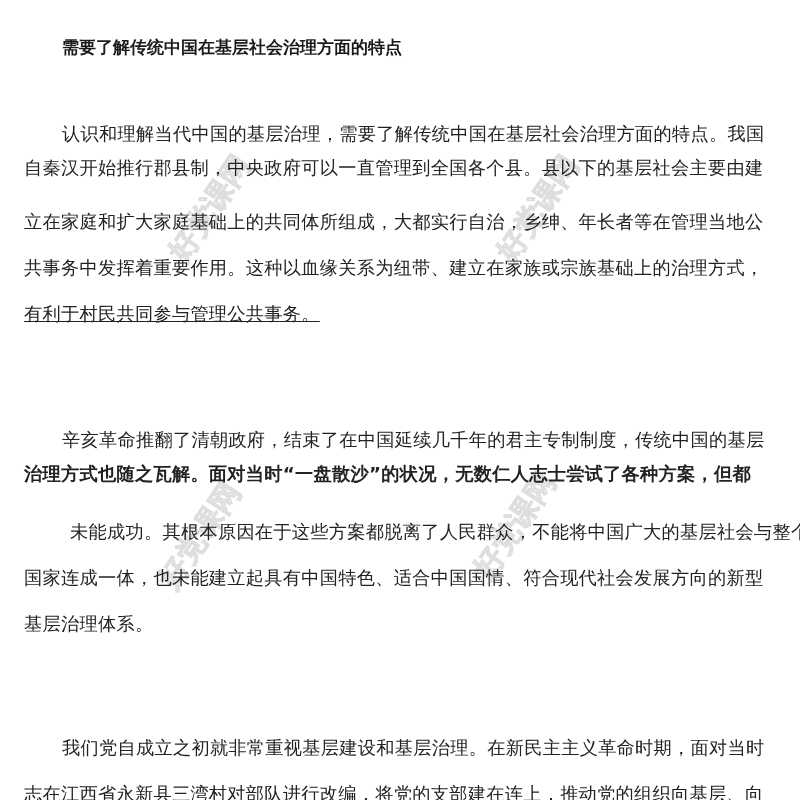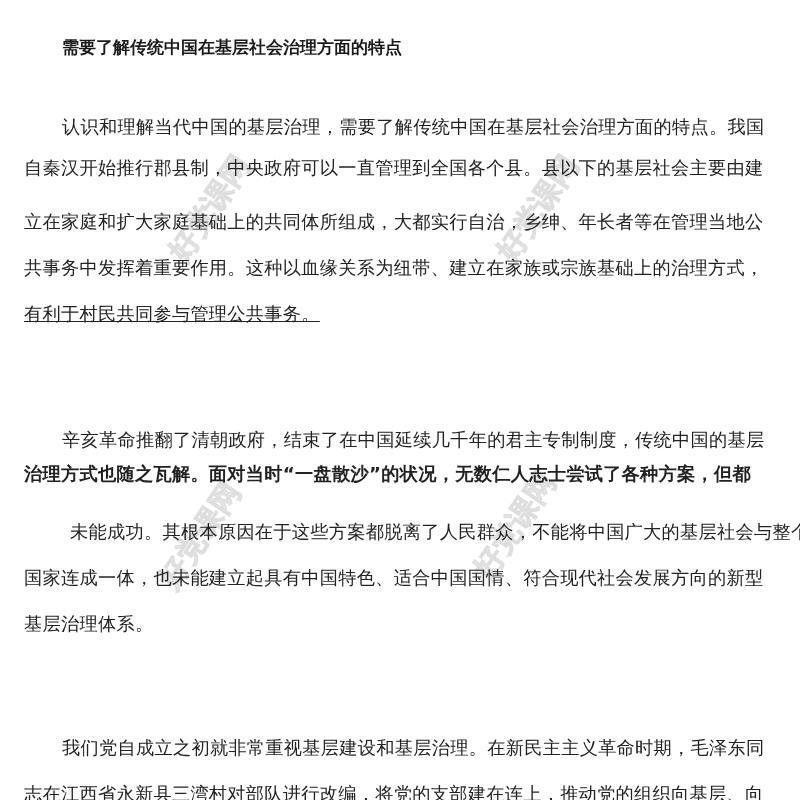--- a/index.html
+++ b/index.html
@@ -58,33 +58,33 @@
 <div class="page">
 
   <div class="watermark" style="left:150px; top:188px;">好党课网</div>
   <div class="watermark" style="left:478px; top:188px;">好党课网</div>
   <div class="watermark" style="left:140px; top:515px;">好党课网</div>
   <div class="watermark" style="left:455px; top:505px;">好党课网</div>
 
   <div class="doc-title">需要了解传统中国在基层社会治理方面的特点</div>
 
   <div>
-    <div class="line indent" style="top:114px;">认识和理解当代中国的基层治理，需要了解传统中国在基层社会治理方面的特点。我国</div>
+    <div class="line indent" style="top:121px;">认识和理解当代中国的基层治理，需要了解传统中国在基层社会治理方面的特点。我国</div>
     <div class="line" style="top:155px;">自秦汉开始推行郡县制，中央政府可以一直管理到全国各个县。县以下的基层社会主要由建</div>
     <div class="line" style="top:209px;">立在家庭和扩大家庭基础上的共同体所组成，大都实行自治，乡绅、年长者等在管理当地公</div>
     <div class="line" style="top:255px;">共事务中发挥着重要作用。这种以血缘关系为纽带、建立在家族或宗族基础上的治理方式，</div>
     <div class="line" style="top:301px;text-decoration:underline;">有利于村民共同参与管理公共事务。</div>
   </div>
 
   <div>
     <div class="line indent" style="top:427px;">辛亥革命推翻了清朝政府，结束了在中国延续几千年的君主专制制度，传统中国的基层</div>
     <div class="line" style="top:461px;font-weight:bold;">治理方式也随之瓦解。面对当时“一盘散沙”的状况，无数仁人志士尝试了各种方案，但都</div>
     <div class="line" style="top:519px;margin-left:46px;">未能成功。其根本原因在于这些方案都脱离了人民群众，不能将中国广大的基层社会与整个</div>
     <div class="line" style="top:565px;">国家连成一体，也未能建立起具有中国特色、适合中国国情、符合现代社会发展方向的新型</div>
     <div class="line" style="top:611px;">基层治理体系。</div>
   </div>
 
   <div>
-    <div class="line indent" style="top:735px;">我们党自成立之初就非常重视基层建设和基层治理。在新民主主义革命时期，毛泽东同</div>
+    <div class="line indent" style="top:735px;">我们党自成立之初就非常重视基层建设和基层治理。在新民主主义革命时期，面对当时</div>
     <div class="line" style="top:781px;">志在江西省永新县三湾村对部队进行改编，将党的支部建在连上，推动党的组织向基层、向</div>
   </div>
 
 </div>
 
 </body></html>

